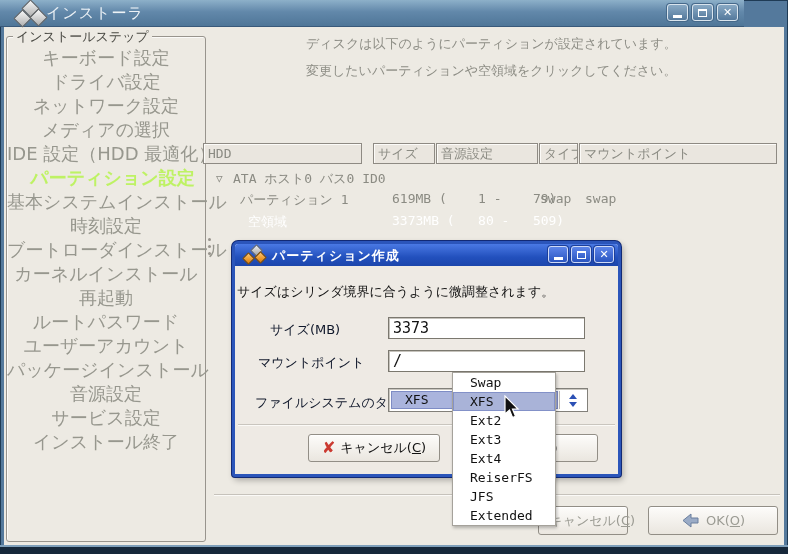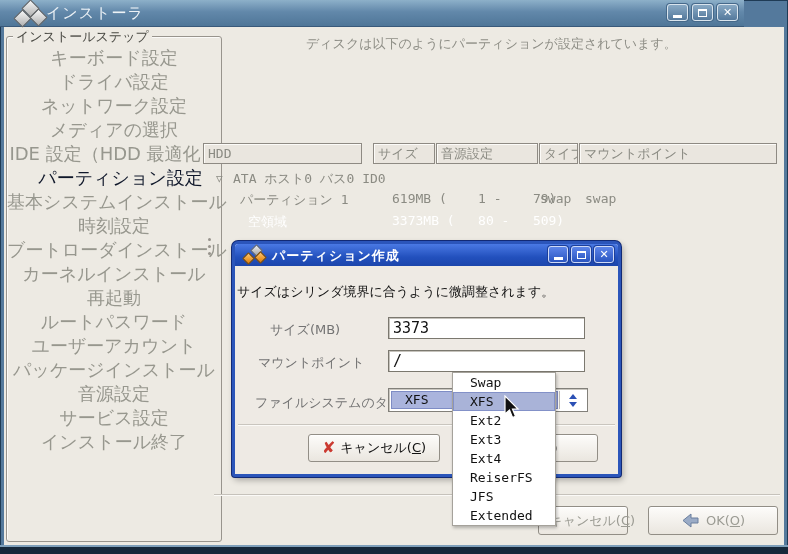--- a/index.html
+++ b/index.html
@@ -23,27 +23,27 @@
      background:linear-gradient(135deg,#f7f7f7,#b0b0b0);border:1px solid #6a6a6a;}
   .d1{left:16px;top:2px;} .d2{left:8px;top:12px;} .d3{left:24px;top:11px;}
   .title-text{position:absolute;left:46px;top:4px;font-size:15px;color:#edf2f6;letter-spacing:1px;}
   .winbtns{position:absolute;right:6px;top:4px;display:flex;gap:4px;}
   .winbtn{width:21px;height:17px;border-radius:3px;display:inline-flex;align-items:center;justify-content:center;
     background:linear-gradient(#89a9c4,#54799c);border:1px solid #d9e4ed;box-shadow:0 0 0 1px #46698a;box-sizing:border-box;}
   .g-min{width:9px;height:3px;background:#fff;margin-top:8px;}
   .g-max{width:9px;height:8px;border:1px solid #fff;border-top-width:2px;box-sizing:border-box;}
   .g-close{font-size:11px;font-weight:bold;color:#fff;line-height:1;}
   
-  .groupbox{position:absolute;left:6px;top:36px;width:216px;height:506px;
+  .groupbox{position:absolute;left:6px;top:36px;width:200px;height:506px;
     border:1px solid #98948d;border-radius:3px;box-sizing:border-box;
     box-shadow:inset 1px 1px 0 rgba(255,255,255,.75);}
   .legend{position:absolute;left:6px;top:-9px;background:#edeae3;padding:0 3px;font-size:13px;color:#4a4a44;}
   .steps{position:absolute;left:0;top:9px;width:100%;}
   .step{height:24px;line-height:24px;text-align:center;font-size:18px;color:#97978e;white-space:nowrap;}
-  .step.active{color:#0f172a;font-weight:normal;padding-left:13px;}
+  .step.active{color:#bef264;font-weight:bold;padding-left:13px;}
   .sash-dots{position:absolute;left:208px;top:238px;width:3px;height:3px;border-radius:50%;background:#98948d;
     box-shadow:0 7px 0 #98948d,0 14px 0 #98948d;}
   
   .instr{position:absolute;font-size:13px;color:#8d8d85;}
   .i1{left:306px;top:35px;} .i2{left:306px;top:62px;}
   .th{position:absolute;top:143px;height:21px;background:#eae6df;border:1px solid #8e8a83;
     box-shadow:inset 1px 1px 0 #fcfbf8;box-sizing:border-box;
     font-family:"DejaVu Sans Mono",monospace;font-size:13px;color:#8b8b83;line-height:19px;padding-left:4px;overflow:hidden;white-space:nowrap;}
   .th-hdd{left:203px;width:159px;} .th-size{left:373px;width:62px;} .th-cyl{left:436px;width:102px;}
   .th-type{left:539px;width:39px;} .th-mount{left:579px;width:198px;}
@@ -71,21 +71,21 @@
   .dd{position:absolute;width:9px;height:9px;transform:rotate(45deg);border-radius:1px;box-sizing:border-box;}
   .dd-gray{left:13px;top:1px;background:linear-gradient(135deg,#f0f0f0,#a0a0a0);border:1px solid #6f6f6f;}
   .dd-o1{left:5px;top:9px;background:linear-gradient(135deg,#ffc66e,#e07c00);border:1px solid #8a5200;}
   .dd-o2{left:17px;top:8px;background:linear-gradient(135deg,#ffc66e,#e07c00);border:1px solid #8a5200;}
   .dlg-title{position:absolute;left:37px;top:3px;font-size:13px;font-weight:bold;color:#fff;letter-spacing:1px;}
   .dlg-btns{position:absolute;right:4px;top:2px;display:flex;gap:3px;}
   .dlgbtn{width:20px;height:17px;border-radius:3px;display:inline-flex;align-items:center;justify-content:center;
     background:linear-gradient(#5d85ea,#2a55c0);border:1px solid #cfdaf7;box-shadow:0 0 0 1px #1c3f9a;box-sizing:border-box;}
   .dmsg{position:absolute;left:2px;font-size:13px;color:#141414;white-space:nowrap;}
   .dmsg1{top:23px;} .dmsg2{top:39px;}
-  .dlabel{position:absolute;font-size:13px;color:#737373;white-space:nowrap;}
+  .dlabel{position:absolute;font-size:13px;color:#0f172a;white-space:nowrap;}
   .dinput{position:absolute;width:197px;height:22px;background:#fff;border:1px solid #7b786f;
     box-shadow:inset 1px 1px 0 #c6c3bc;box-sizing:border-box;
     font-family:"DejaVu Sans Mono",monospace;font-size:15px;color:#111;padding:0 0 0 4px;outline:none;}
   .combo{position:absolute;left:153px;top:144px;width:200px;height:24px;background:#fff;
     border:1px solid #82807a;box-shadow:inset 1px 1px 0 #c9c6bf;box-sizing:border-box;}
   .combo-sel{position:absolute;left:2px;top:2px;right:29px;bottom:2px;background:#aab4dd;
     box-shadow:inset 0 0 0 1px #7e8cc5;font-family:"DejaVu Sans Mono",monospace;font-size:13px;color:#111;
     line-height:18px;padding-left:14px;}
   .combo-spin{position:absolute;right:2px;top:2px;width:25px;bottom:2px;border-left:1px solid #c0bdb6;
     display:flex;flex-direction:column;align-items:center;justify-content:center;gap:3px;}
@@ -146,20 +146,21 @@
       <div class="step">ユーザーアカウント</div>
       <div class="step">パッケージインストール</div>
       <div class="step">音源設定</div>
       <div class="step">サービス設定</div>
       <div class="step">インストール終了</div>
     </div>
   </div>
   <div class="sash-dots"></div>
 
   <div class="instr i1">ディスクは以下のようにパーティションが設定されています。</div>
+  <div class="instr i2">変更したいパーティションや空領域をクリックしてください。</div>
 
   <div class="th th-hdd">HDD</div>
   <div class="th th-size">サイズ</div>
   <div class="th th-cyl">音源設定</div>
   <div class="th th-type">タイプ</div>
   <div class="th th-mount">マウントポイント</div>
 
   <span class="trow expander" style="left:216px;top:172px;">▽</span>
   <span class="trow" style="left:233px;top:170px;">ATA ホスト0 バス0 ID0</span>
 

